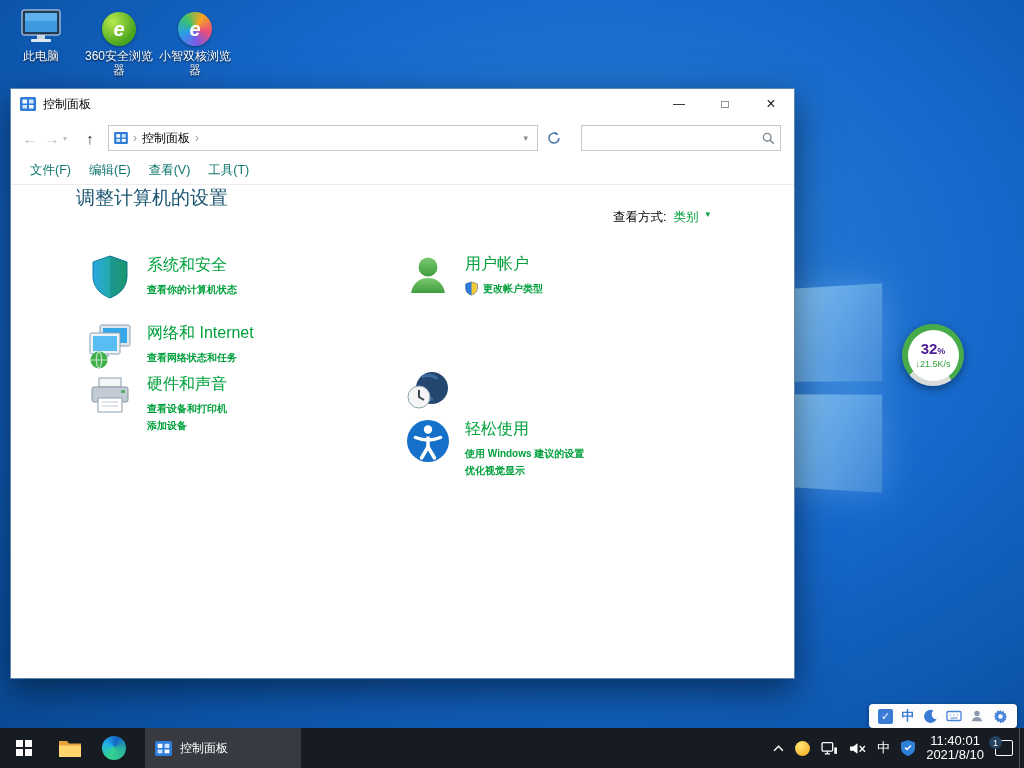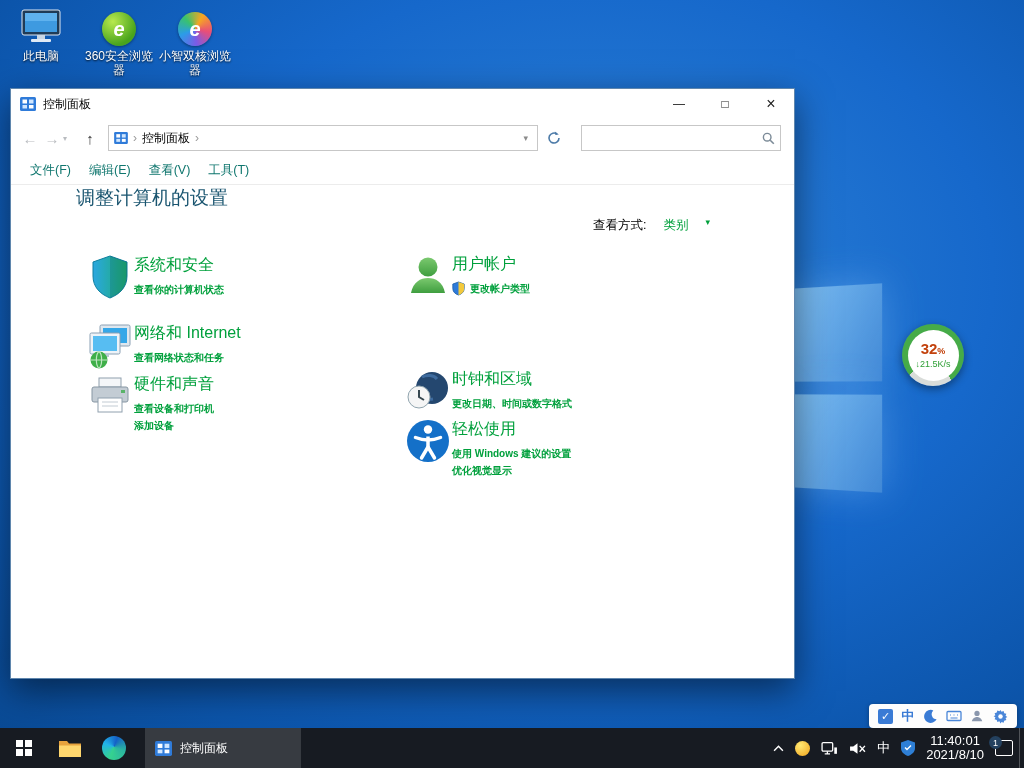--- a/index.html
+++ b/index.html
@@ -48,37 +48,37 @@
     display:flex;align-items:center;background:#fff;}
   .searchbox input{flex:1;border:0;outline:0;height:100%;padding:0 6px;font-size:12px;
     font-family:"Liberation Sans","DejaVu Sans",sans-serif;}
   .search-mag{width:24px;display:flex;align-items:center;justify-content:center;}
 
   .menubar{height:28px;display:flex;align-items:center;padding-left:10px;border-bottom:1px solid #ececec;}
   .menu-item{font-size:12.5px;color:#0f766e;padding:0 9px;cursor:default;}
 
   .content{position:relative;flex:1;background:#fff;}
   .page-title{position:absolute;left:65px;top:0;font-size:19px;color:#1a5570;}
-  .viewby{position:absolute;right:84px;top:32px;display:flex;align-items:flex-start;gap:17px;font-size:12.5px;color:#000;}
+  .viewby{position:absolute;right:84px;top:24px;display:flex;align-items:flex-start;gap:7px;font-size:12.5px;color:#000;}
   .viewby .vb-val{color:#00a03c;}
   .viewby .vb-chev{color:#00a03c;font-size:9px;}
 
-  .cat{position:absolute;display:flex;}
+  .cat{position:absolute;display:flex;gap:13px;}
   .cat.center{align-items:center;}
   .cat-ico{width:48px;height:48px;flex:0 0 48px;}
   .cat-title{font-size:16px;color:#00a03c;margin:2px 0 5px;cursor:pointer;}
   .cat-link{font-size:10px;color:#00a03c;line-height:17px;display:flex;align-items:center;gap:5px;cursor:pointer;font-weight:bold;}
 
   
   .gauge{position:absolute;left:902px;top:324px;width:62px;height:62px;border-radius:50%;z-index:4;
     background:conic-gradient(from 230deg,#46ab48 0 76%,#d9dcd9 0 100%);
     box-shadow:0 3px 8px rgba(0,0,0,.4);display:flex;align-items:center;justify-content:center;}
   .gauge-inner{width:51px;height:51px;border-radius:50%;background:#fff;display:flex;flex-direction:column;
     align-items:center;justify-content:center;}
-  .g-pct{color:#c2410c;font-weight:bold;font-size:15px;line-height:16px;}
+  .g-pct{color:#4c1d95;font-weight:bold;font-size:15px;line-height:16px;}
   .g-pct .g-unit{font-size:9px;font-weight:bold;}
   .g-speed{color:#2fa036;font-size:9px;line-height:11px;}
 
   
   .imebar{position:absolute;left:869px;top:704px;width:148px;height:24px;background:#fdfdfd;border-radius:4px;
     box-shadow:0 1px 4px rgba(0,0,0,.35);display:flex;align-items:center;justify-content:space-around;
     z-index:9;padding:0 5px;}
   .ime-check{width:15px;height:15px;background:#3a7bd5;border-radius:2px;color:#fff;font-size:11px;
     display:flex;align-items:center;justify-content:center;}
   .ime-zh{color:#3a7bd5;font-size:13px;font-weight:bold;}
@@ -300,24 +300,20 @@
 
       <div class="cat" style="left:393px;top:182px;width:330px">
         <div class="cat-ico">
           <svg width="48" height="48" viewBox="0 0 48 48">
             <circle cx="28" cy="21" r="16" fill="#24476f"></circle>
             <path d="M18 10c5-2.5 12-2 15 2M14 24c2 6 9 9 15 8" stroke="#3e6b9e" stroke-width="3" fill="none"></path>
             <circle cx="15" cy="30" r="11" fill="#f5f5f5" stroke="#90a4ae"></circle>
             <path d="M15 23v7l5 3" stroke="#37474f" stroke-width="2" fill="none"></path>
           </svg>
         </div>
-        <div>
-          <div class="cat-title">时钟和区域</div>
-          <div class="cat-link">更改日期、时间或数字格式</div>
-        </div>
       </div>
 
       <div class="cat" style="left:393px;top:232px;width:330px">
         <div class="cat-ico">
           <svg width="48" height="48" viewBox="0 0 48 48">
             <circle cx="24" cy="24" r="21" fill="#1470c8"></circle>
             <circle cx="24" cy="12.5" r="4.2" fill="#fff"></circle>
             <path d="M11.5 20.5q12.5 5 25 0" stroke="#fff" stroke-width="3.5" fill="none" stroke-linecap="round"></path>
             <path d="M24 19.5v10.5" stroke="#fff" stroke-width="3.5"></path>
             <path d="M24 30l-6.5 11M24 30l6.5 11" stroke="#fff" stroke-width="3.5" stroke-linecap="round"></path>

